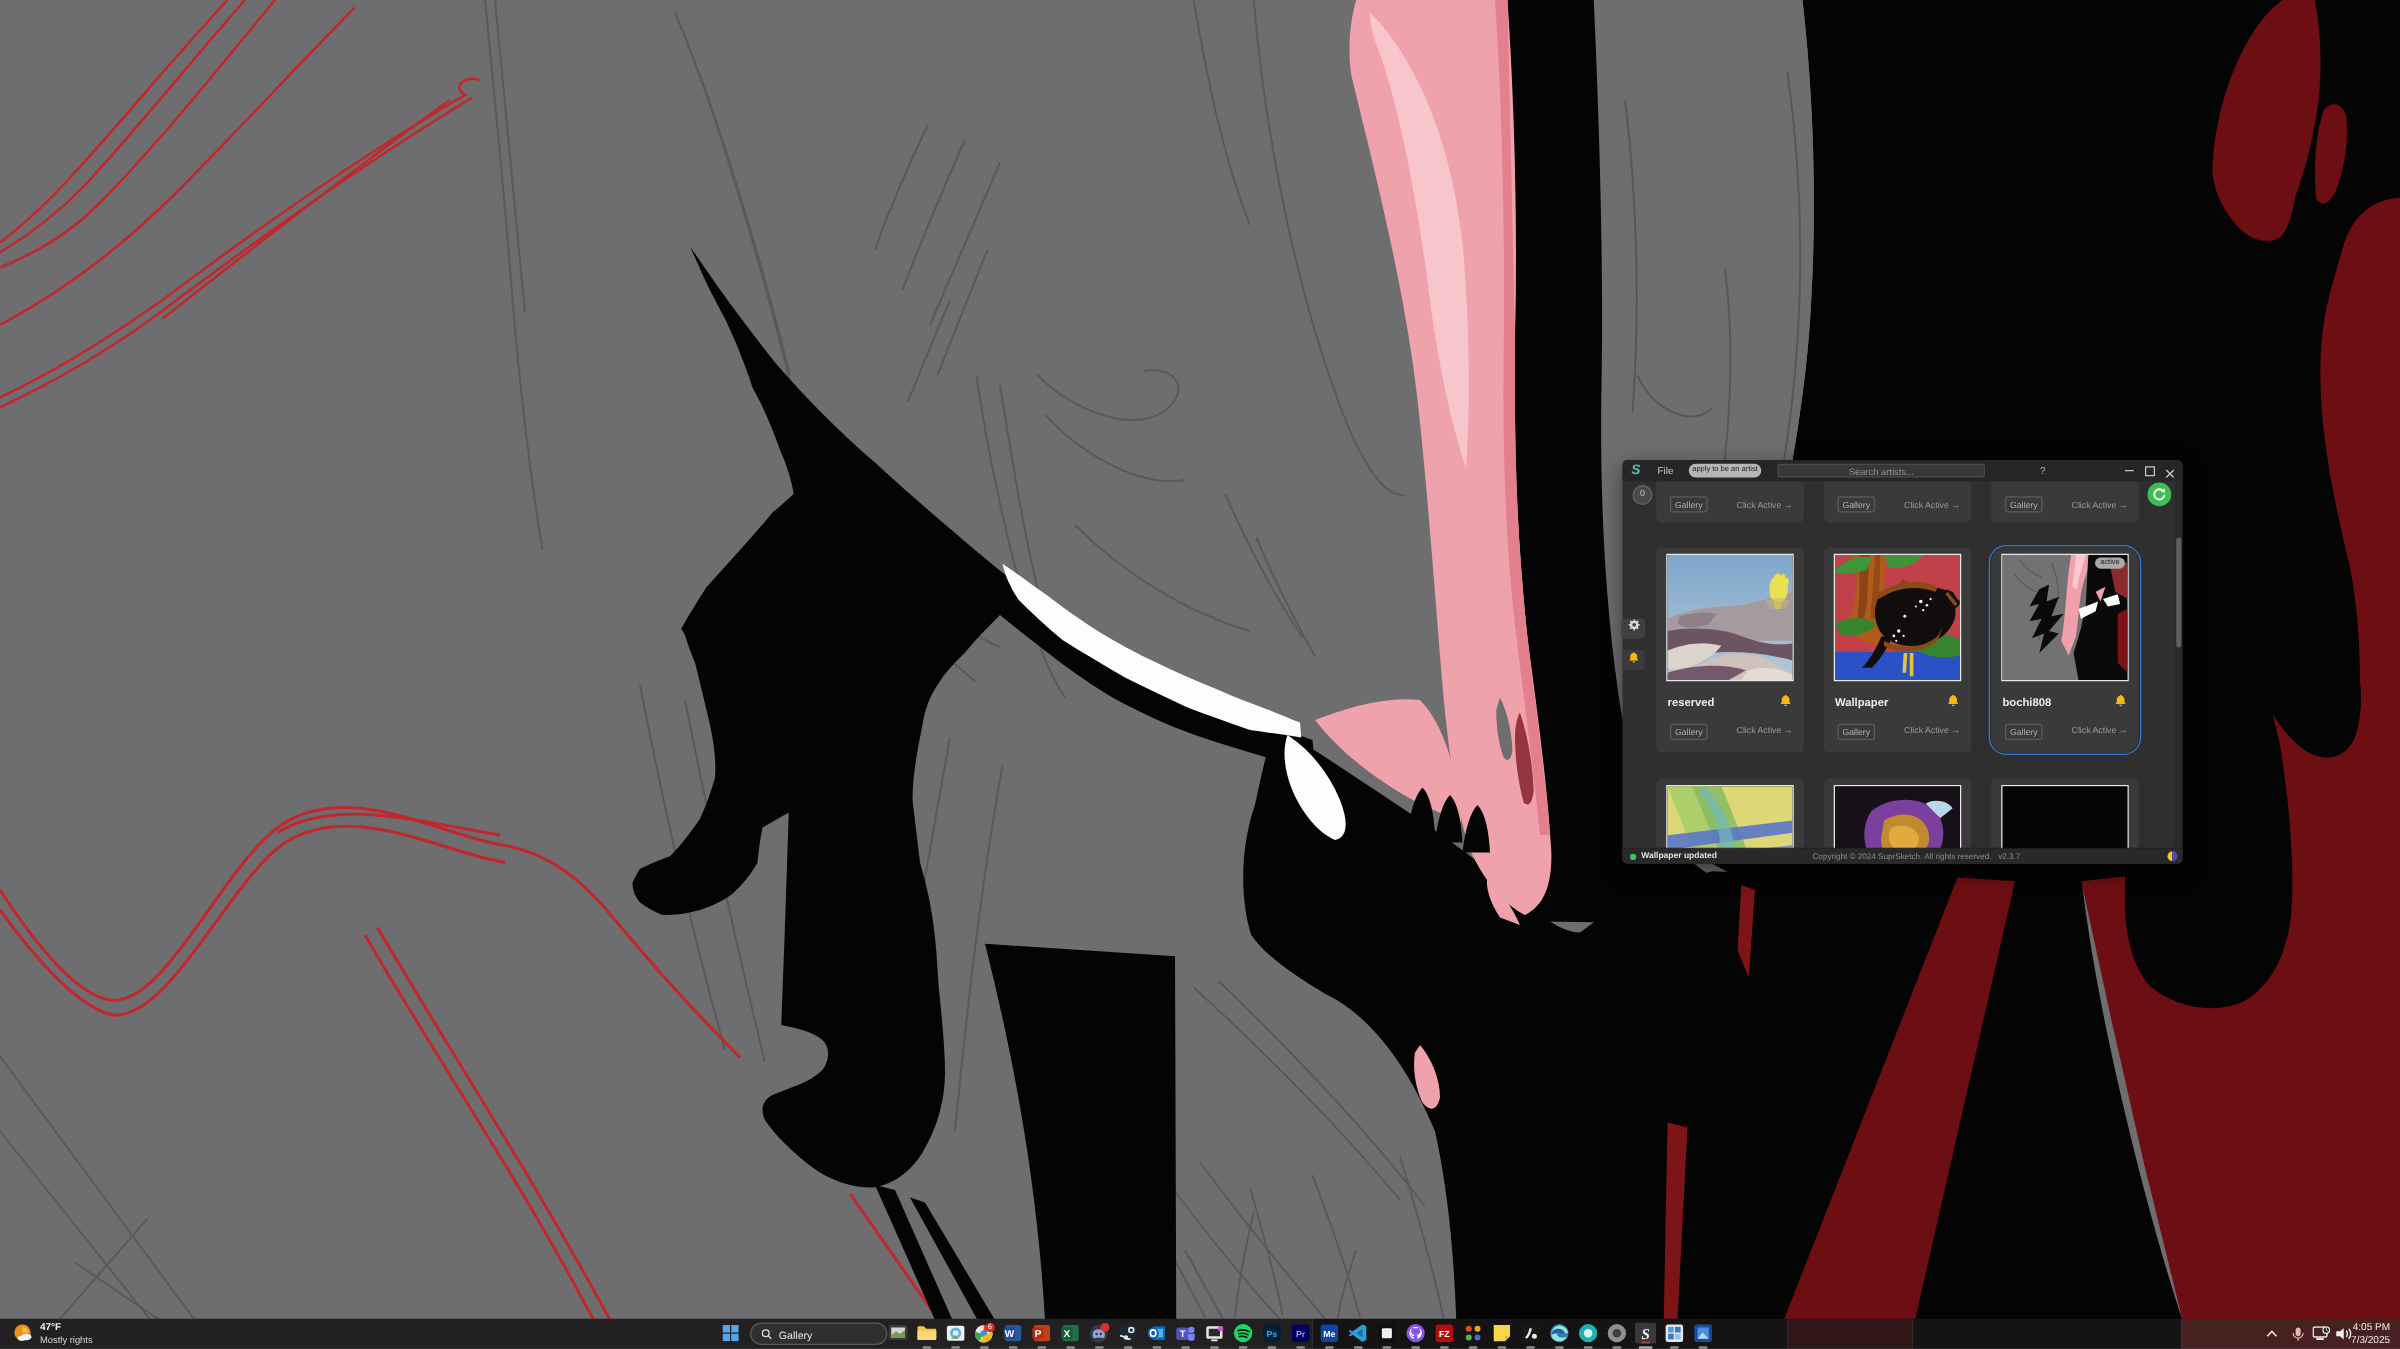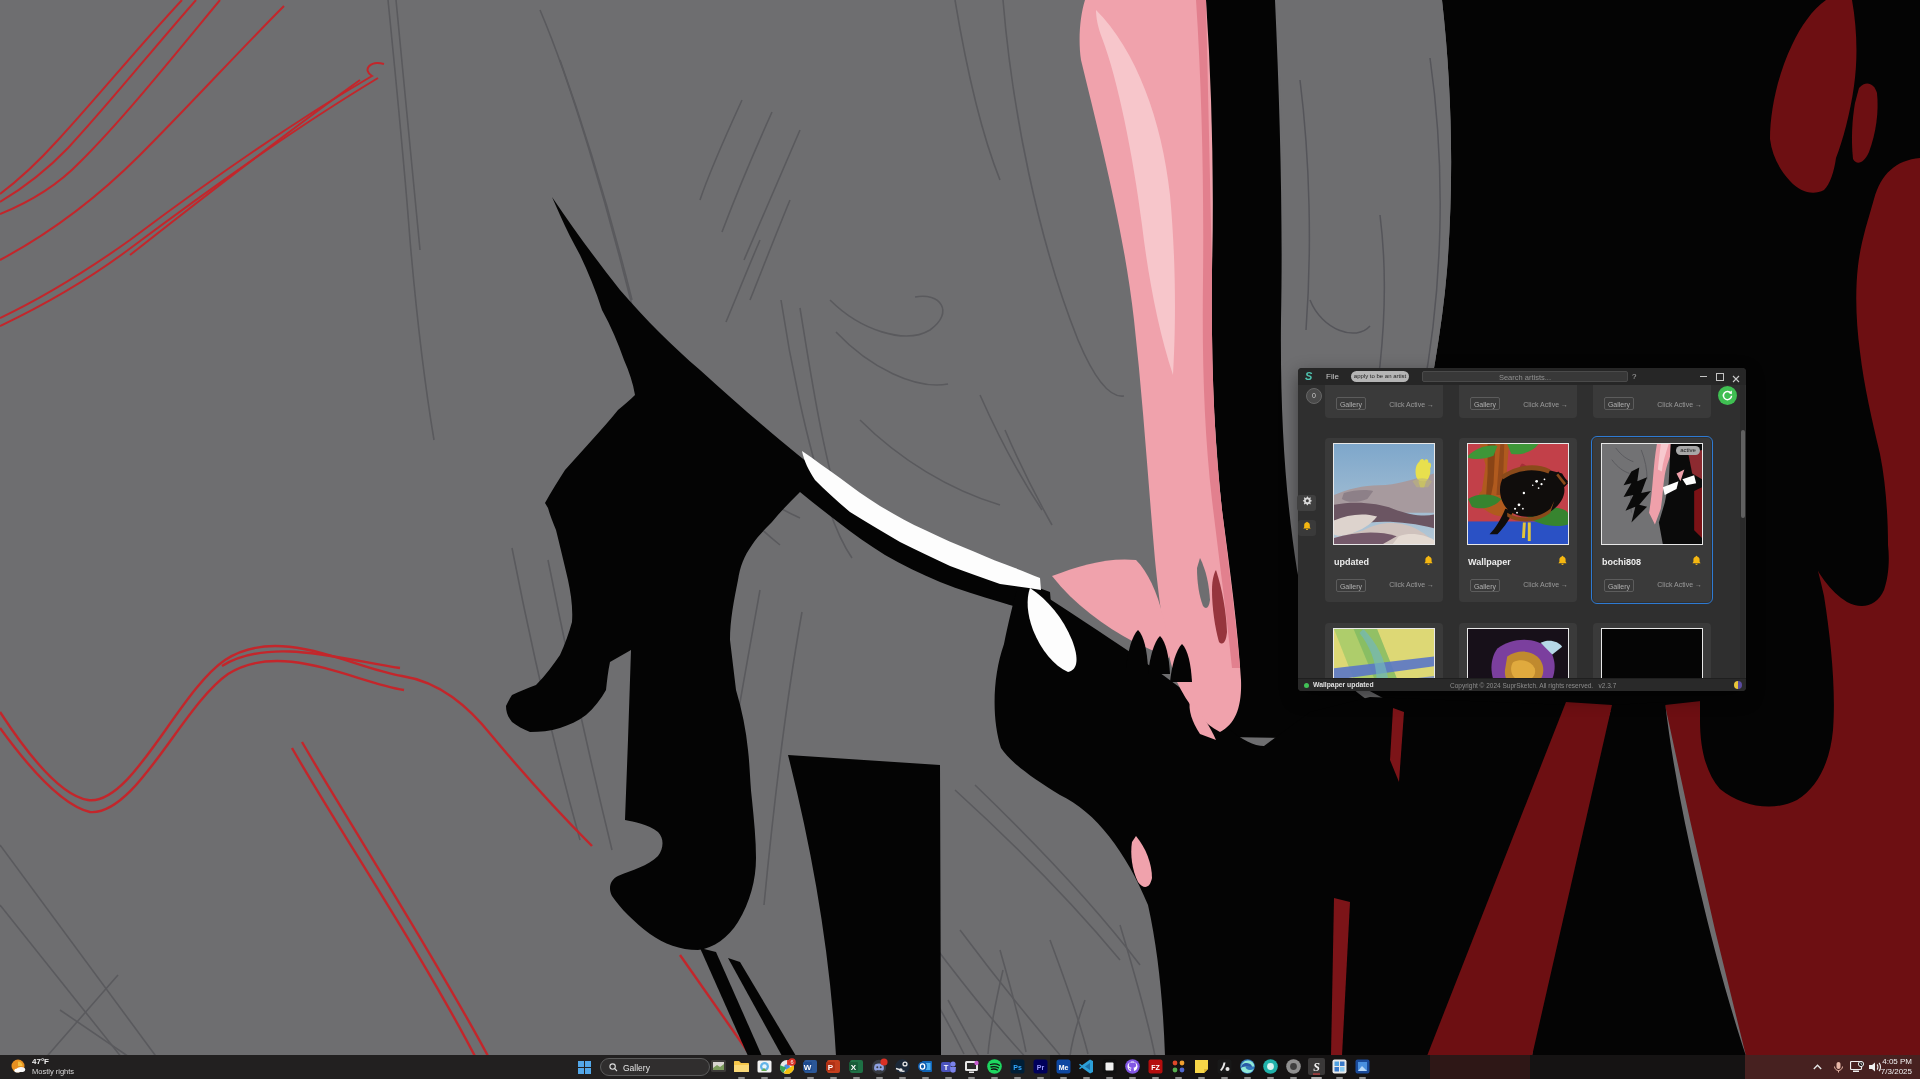--- a/index.html
+++ b/index.html
@@ -2,28 +2,28 @@
 <html><head>
 <meta charset="utf-8">
 <style>
   html,body{margin:0;padding:0;width:1920px;height:1079px;overflow:hidden;background:#6e6e70;font-family:"Liberation Sans",sans-serif;}
   #wall{position:absolute;left:0;top:0;width:1920px;height:1079px;}
   #win{position:absolute;left:1298px;top:368px;width:448px;height:323px;background:#2f2f2f;border-radius:4px;box-shadow:0 6px 18px rgba(0,0,0,.45);font-family:"Liberation Sans",sans-serif;}
   #titlebar{position:absolute;left:0;top:0;right:0;height:17px;background:#262626;border-radius:4px 4px 0 0;z-index:5;}
   .slogo{position:absolute;left:7px;top:2px;font-size:11px;font-weight:bold;color:#4fc2ae;font-style:italic;}
   .filemenu{position:absolute;left:28px;top:4px;font-size:8px;color:#c8c8c8;}
   .applypill{position:absolute;left:53px;top:2.5px;width:58px;height:11px;background:#b5b5b5;border-radius:6px;font-size:6px;color:#1d1d1d;text-align:center;line-height:11.5px;}
-  .searchbox{position:absolute;left:124px;top:2.5px;width:206px;height:11px;background:#383838;border:1px solid #4a4a4a;border-radius:2px;font-size:7.5px;color:#909090;text-align:center;line-height:11px;box-sizing:border-box;}
+  .searchbox{position:absolute;left:124px;top:2.5px;width:166px;height:11px;background:#383838;border:1px solid #4a4a4a;border-radius:2px;font-size:7.5px;color:#909090;text-align:center;line-height:11px;box-sizing:border-box;}
   .qmark{position:absolute;left:334px;top:4px;font-size:8px;color:#b0b0b0;}
   .tbtn{position:absolute;top:3px;font-size:9px;color:#c4c4c4;width:14px;text-align:center;}
   #content{position:absolute;left:26px;top:17px;right:6px;bottom:12px;background:#2f2f2f;overflow:hidden;}
   .badge0{position:absolute;left:8px;top:20px;width:14px;height:14px;border-radius:50%;background:#4a4a4a;border:1px solid #666;color:#ccc;font-size:7px;text-align:center;line-height:14px;}
   .refreshbtn{position:absolute;right:3px;top:1px;width:19px;height:19px;border-radius:50%;background:#3fbf52;color:#fff;font-size:11px;text-align:center;line-height:19px;}
   .card{position:absolute;width:118px;background:#3a3a3a;border-radius:4px;box-sizing:border-box;}
-  .card.active{outline:1.5px solid #2e7ad2;outline-offset:1px;}
+  .card.active{outline:1.5px solid #2e7ad2;outline-offset:1px;border-radius:12px;}
   .cimg{position:absolute;left:8px;top:5px;width:102px;height:102px;border:0.5px solid #e8e8e8;box-sizing:border-box;}
   .cname{position:absolute;left:9px;top:119px;font-size:9px;font-weight:bold;color:#ededed;}
   .cbell{position:absolute;right:9px;top:117px;font-size:9px;color:#f5b711;text-shadow:0 0 0 #f5b711;}
   .gbtn{position:absolute;left:11px;bottom:8px;width:30px;height:13px;border:1px solid #5c5c5c;border-radius:2px;font-size:7px;color:#b0b0b0;text-align:center;line-height:13px;box-sizing:border-box;}
   .clickactive{position:absolute;right:9px;bottom:10px;font-size:7px;color:#9a9a9a;}
   .gbtn2{position:absolute;left:11px;top:141px;width:30px;height:13px;border:1px solid #5c5c5c;border-radius:2px;font-size:7px;color:#b0b0b0;text-align:center;line-height:13px;box-sizing:border-box;}
   .clickactive2{position:absolute;right:9px;top:143px;font-size:7px;color:#9a9a9a;}
   .activepill{position:absolute;right:11px;top:8px;width:24px;height:9px;background:#a8a8a8;border-radius:5px;font-size:6px;color:#222;text-align:center;line-height:9px;}
   .sidegear{position:absolute;left:-1px;top:127px;width:19px;height:16px;background:#404040;border-radius:3px;color:#dcdcdc;font-size:10px;text-align:center;line-height:16px;}
   .sidebell{position:absolute;left:0px;top:152px;width:18px;height:16px;background:#3a3a3a;border-radius:3px;color:#f5b711;font-size:9px;text-align:center;line-height:16px;}
@@ -213,21 +213,21 @@
         <path d="M10,50 C20,47 32,46 40,48 L34,56 C24,60 14,60 8,56 Z" fill="#8d8088"></path>
         <path d="M0,62 C20,58 45,60 60,66 C78,73 92,74 102,72 L102,86 C80,80 55,78 36,80 C22,82 8,82 0,78 Z" fill="#6b5562"></path>
         <path d="M0,78 C14,72 30,70 44,74 C38,82 28,88 16,92 C8,94 2,94 0,92 Z" fill="#ddd3cd"></path>
         <path d="M30,88 C44,80 62,78 78,84 C88,88 96,94 102,100 L102,102 L0,102 L0,96 Z" fill="#cfc2bd"></path>
         <path d="M0,96 C20,90 44,88 64,94 L50,102 L0,102 Z" fill="#74596a"></path>
         <path d="M66,94 C78,90 92,92 102,98 L102,102 L60,102 Z" fill="#e4dad2"></path>
         <path d="M84,34 C82,26 84,20 87,18 C88,15 91,14 92,17 C94,14 97,16 96,19 C99,18 100,22 98,25 C99,30 97,35 94,38 C90,40 86,38 84,34 Z" fill="#e8e04e"></path>
         <path d="M86,38 L94,38 L92,44 L88,44 Z" fill="#d8d24a"></path>
         <path d="M80,38 C86,34 94,34 100,38 L96,44 L84,44 Z" fill="#bcb47a" opacity="0.6"></path>
       </svg>
-      <div class="cname">updated</div>
+      <div class="cname">reserved</div>
         <div class="cbell"><svg width="11" height="11" viewBox="0 0 11 11">
             <path d="M5.5,0.8 C5.9,0.8 6.2,1.1 6.2,1.5 C7.7,1.9 8.6,3.1 8.6,4.6 L8.6,6.8 L9.6,8.2 L1.4,8.2 L2.4,6.8 L2.4,4.6 C2.4,3.1 3.3,1.9 4.8,1.5 C4.8,1.1 5.1,0.8 5.5,0.8 Z" fill="#f5b711"></path>
             <path d="M4.3,8.8 L6.7,8.8 C6.7,9.5 6.2,10 5.5,10 C4.8,10 4.3,9.5 4.3,8.8 Z" fill="#f5b711"></path>
           </svg></div>
       <div class="gbtn2">Gallery</div>
         <div class="clickactive2">Click Active →</div>
     </div>
     <div class="card" style="left:135px;top:53px;height:164px;">
       <svg class="cimg" viewBox="0 0 102 102">
         <rect width="102" height="102" fill="#c24049"></rect>

